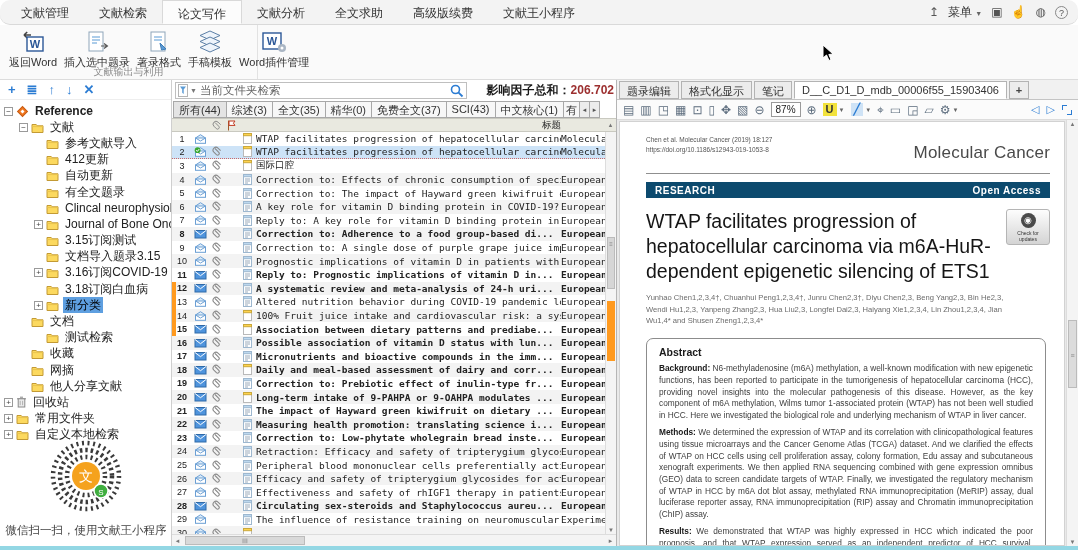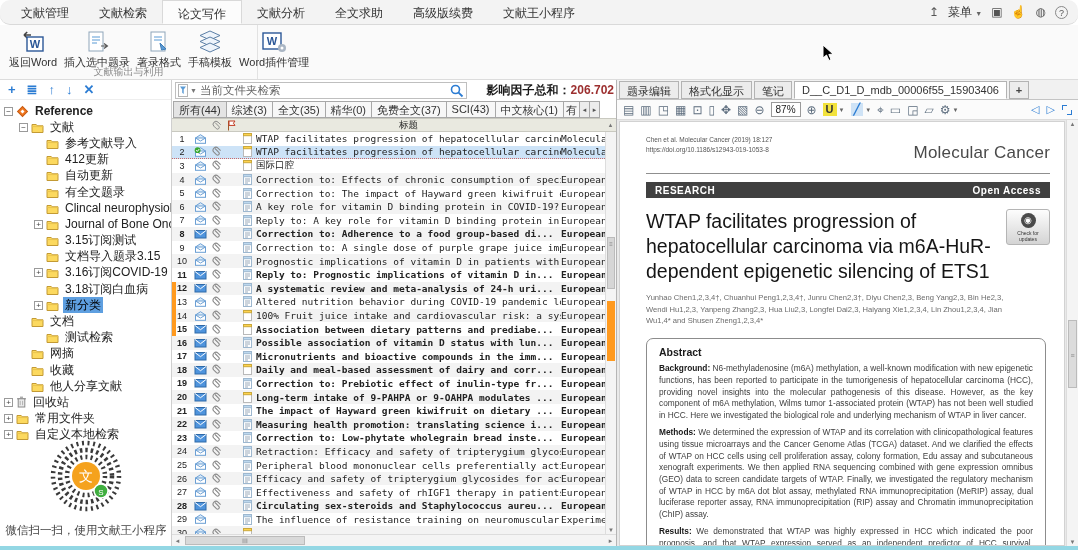--- a/index.html
+++ b/index.html
@@ -96,21 +96,21 @@
   .fsic::after{right:0;bottom:0;border-left:none;border-top:none;}
 
   .pdfwrap{flex:1;position:relative;overflow:hidden;background:#e9e9e9;}
   .pscroll{position:absolute;right:0;top:0;bottom:0;width:12px;background:#f4f4f4;border-left:1px solid #ddd;}
   .pthumb{position:absolute;left:1px;right:1px;top:47%;height:16%;background:#dcdcdc;border:1px solid #bbb;font-size:7px;color:#888;text-align:center;line-height:10;}
   .page{position:absolute;left:2px;top:1px;right:13px;bottom:0;background:#fff;border:1px solid #d2d2d2;padding:13px 14px 0 26px;overflow:hidden;}
   .phead{display:flex;justify-content:space-between;align-items:flex-start;}
   .cit{font-size:6.5px;color:#555;line-height:1.5;}
   .journal{font-size:17px;color:#4a4a4a;margin-top:8px;letter-spacing:0.2px;}
   .prule{border-top:1.5px solid #8f8f8f;margin-top:10px;}
-  .navybar{margin-top:8px;height:16px;background:#404040;color:#fff;display:flex;justify-content:space-between;align-items:center;padding:0 9px;font-size:10px;font-weight:bold;letter-spacing:0.5px;}
+  .navybar{margin-top:8px;height:16px;background:#0c4a6e;color:#fff;display:flex;justify-content:space-between;align-items:center;padding:0 9px;font-size:10px;font-weight:bold;letter-spacing:0.5px;}
   .trow{display:flex;margin-top:11px;}
   .ptitle{flex:1;font-size:19.5px;color:#151515;line-height:1.27;font-weight:400;}
   .chkbadge{width:44px;height:36px;flex:none;margin-left:10px;background:linear-gradient(#fdfdfd,#d4d4d4);border:1px solid #b5b5b5;border-radius:3px;display:flex;flex-direction:column;align-items:center;justify-content:center;}
   .chkc{width:15px;height:15px;border-radius:50%;background:#4a4a4a;color:#fff;font-size:9px;text-align:center;line-height:15px;}
   .chkt{font-size:5px;color:#333;text-align:center;line-height:1.2;margin-top:2px;width:34px;}
   .authors{font-size:7.6px;color:#6b6b6b;line-height:1.5;margin:9px 30px 12px 0;}
   .absbox{border:1.5px solid #8c8c8c;border-radius:7px;padding:7px 12px 8px;margin-right:4px;}
   .abst{font-size:10.5px;font-weight:bold;color:#1a1a1a;margin-bottom:5px;}
   .absp{font-size:8.3px;line-height:1.4;color:#3d3d3d;text-align:justify;margin-bottom:6px;}
   .absp b{color:#1a1a1a;}
@@ -364,31 +364,31 @@
           <span class="tlabel">测试检索</span>
         </div>
         <div class="titem" style="padding-left: 15px;">
           <span class="tgl-sp"></span>
           <span class="ticon">
             <svg width="13" height="11">
               <path d="M1 2.5 h4.2 l1.2 1.3 h5.6 v6.7 h-11 z" fill="#fcd95f" stroke="#c39a34"></path>
               <line x1="1" y1="4.6" x2="12" y2="4.6" stroke="#e9c34d"></line>
             </svg>
           </span>
-          <span class="tlabel">网摘</span>
+          <span class="tlabel">收藏</span>
         </div>
         <div class="titem" style="padding-left: 15px;">
           <span class="tgl-sp"></span>
           <span class="ticon">
             <svg width="13" height="11">
               <path d="M1 2.5 h4.2 l1.2 1.3 h5.6 v6.7 h-11 z" fill="#fcd95f" stroke="#c39a34"></path>
               <line x1="1" y1="4.6" x2="12" y2="4.6" stroke="#e9c34d"></line>
             </svg>
           </span>
-          <span class="tlabel">收藏</span>
+          <span class="tlabel">网摘</span>
         </div>
         <div class="titem" style="padding-left: 15px;">
           <span class="tgl-sp"></span>
           <span class="ticon">
             <svg width="13" height="11">
               <path d="M1 2.5 h4.2 l1.2 1.3 h5.6 v6.7 h-11 z" fill="#fcd95f" stroke="#c39a34"></path>
               <line x1="1" y1="4.6" x2="12" y2="4.6" stroke="#e9c34d"></line>
             </svg>
           </span>
           <span class="tlabel">他人分享文献</span>
@@ -483,21 +483,21 @@
             <path d="M3 2.5 L6.8 6.3 a1.7 1.7 0 0 1 -2.4 2.4 L1.9 6.2 a2.9 2.9 0 0 1 4.1 -4.1 l2.6 2.6" fill="none" stroke="#8a8a8a" stroke-width="1"></path>
           </svg>
         </span>
       <span class="c-flag">
           <svg width="9" height="11">
             <line x1="1.5" y1="0.5" x2="1.5" y2="10.5" stroke="#a05a2c"></line>
             <path d="M2 1 h6 l-1.6 2.2 l1.6 2.2 h-6 z" fill="#fff" stroke="#c23b22"></path>
           </svg>
         </span>
       <span class="c-doc"></span>
-      <span class="c-title" style="text-align:center;">标题</span>
+      <span class="c-title" style="text-align:right;">标题</span>
       <span class="c-src"></span>
       <span style="width:11px;text-align:center;font-size:6px;color:#777;">▲</span>
     </div>
     <div class="rows" id="rows">
         <div class="lrow">
           <span class="c-num">1</span>
           <span class="c-env">
             <svg width="13" height="10">
               <path d="M1.5 4 L6.5 0.7 L11.5 4" fill="#dcebf8" stroke="#6b9fd4"></path>
               <rect x="1.5" y="4" width="10" height="5.3" fill="#fff" stroke="#6b9fd4"></rect>

